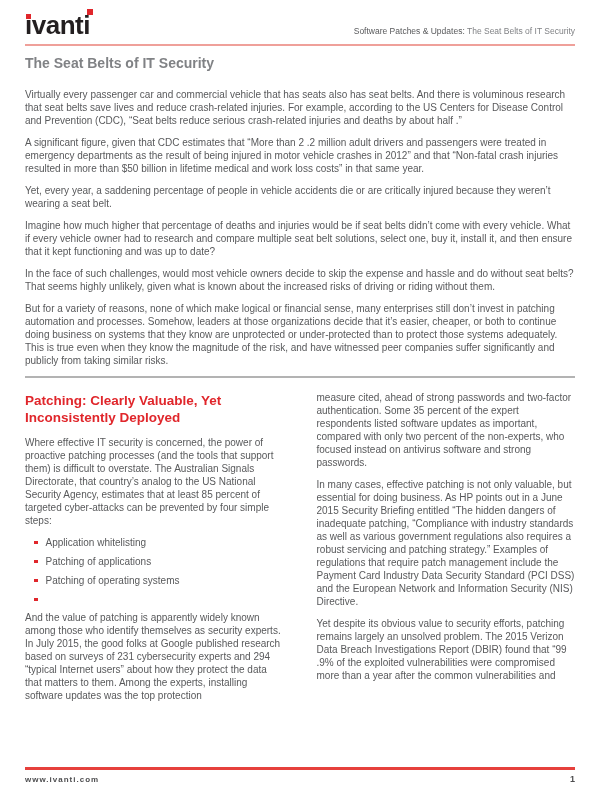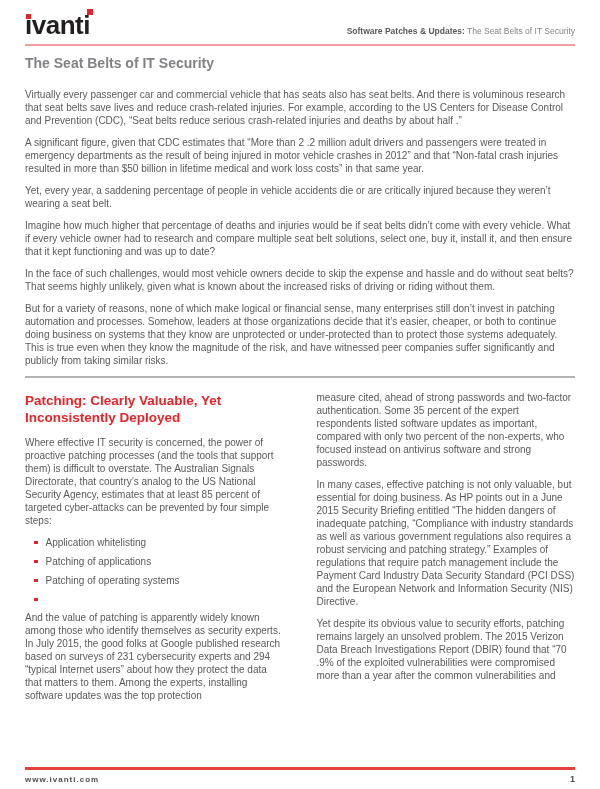--- a/index.html
+++ b/index.html
@@ -9,21 +9,21 @@
     overflow:hidden;box-sizing:border-box;padding:8px 25px 14px 25px;
     color:#58595b;
   }
   
   .header{display:flex;justify-content:space-between;align-items:flex-end;height:30px;}
   .logo{position:relative;font-size:26px;font-weight:bold;color:#231f20;letter-spacing:-0.5px;line-height:26px;}
   .logo .dot{position:absolute;background:#e0262b;}
   .logo .dot1{width:5px;height:5px;left:1px;top:2px;}
   .logo .dot2{width:6px;height:6px;right:-3px;top:-3px;}
   .header-label{font-size:8.5px;color:#808285;padding-bottom:2px;}
-  .header-label b{color:#58595b;font-weight:bold;}
+  .header-label b{color:#58595b;font-weight:normal;}
   .header-rule{height:2px;background:#efa09a;margin-top:6px;}
   
   .doc-title{color:#e0262b;font-size:22px;font-weight:bold;margin-top:25px;letter-spacing:-0.2px;}
   .doc-subtitle{color:#808285;font-size:14px;font-weight:bold;margin-top:9px;}
   
   .intro{margin-top:17px;}
   .intro p{margin:0 0 9px 0;font-size:10px;line-height:13px;color:#58595b;}
   .divider{height:2px;background:#b3b3b3;margin-top:9px;}
   
   .columns{display:grid;grid-template-columns:1fr 1fr;column-gap:33px;margin-top:13px;}
@@ -88,21 +88,21 @@
         </li>
         <li>
           <span class="sq"></span>
         </li>
       </ul>
       <p>And the value of patching is apparently widely known among those who identify themselves as security experts. In July 2015, the good folks at Google published research based on surveys of 231 cybersecurity experts and 294 “typical Internet users” about how they protect the data that matters to them. Among the experts, installing software updates was the top protection</p>
     </div>
     <div class="col">
       <p>measure cited, ahead of strong passwords and two-factor authentication. Some 35 percent of the expert respondents listed software updates as important, compared with only two percent of the non-experts, who focused instead on antivirus software and strong passwords.</p>
       <p>In many cases, effective patching is not only valuable, but essential for doing business. As HP points out in a June 2015 Security Briefing entitled “The hidden dangers of inadequate patching, “Compliance with industry standards as well as various government regulations also requires a robust servicing and patching strategy.” Examples of regulations that require patch management include the Payment Card Industry Data Security Standard (PCI DSS) and the European Network and Information Security (NIS) Directive.</p>
-      <p>Yet despite its obvious value to security efforts, patching remains largely an unsolved problem. The 2015 Verizon Data Breach Investigations Report (DBIR) found that “70 .9% of the exploited vulnerabilities were compromised more than a year after the common vulnerabilities and</p>
+      <p>Yet despite its obvious value to security efforts, patching remains largely an unsolved problem. The 2015 Verizon Data Breach Investigations Report (DBIR) found that “99 .9% of the exploited vulnerabilities were compromised more than a year after the common vulnerabilities and</p>
     </div>
   </div>
 
   <div class="footer-rule"></div>
   <div class="footer">
     <a href="#" class="footer-url">www.ivanti.com</a>
     <span class="footer-page">1</span>
   </div>
 
 </div>

